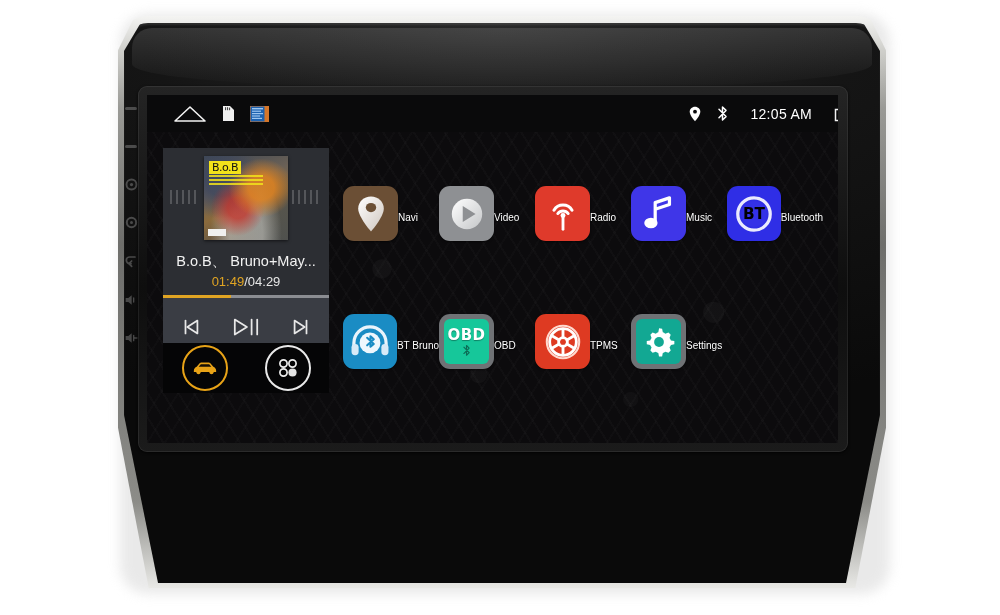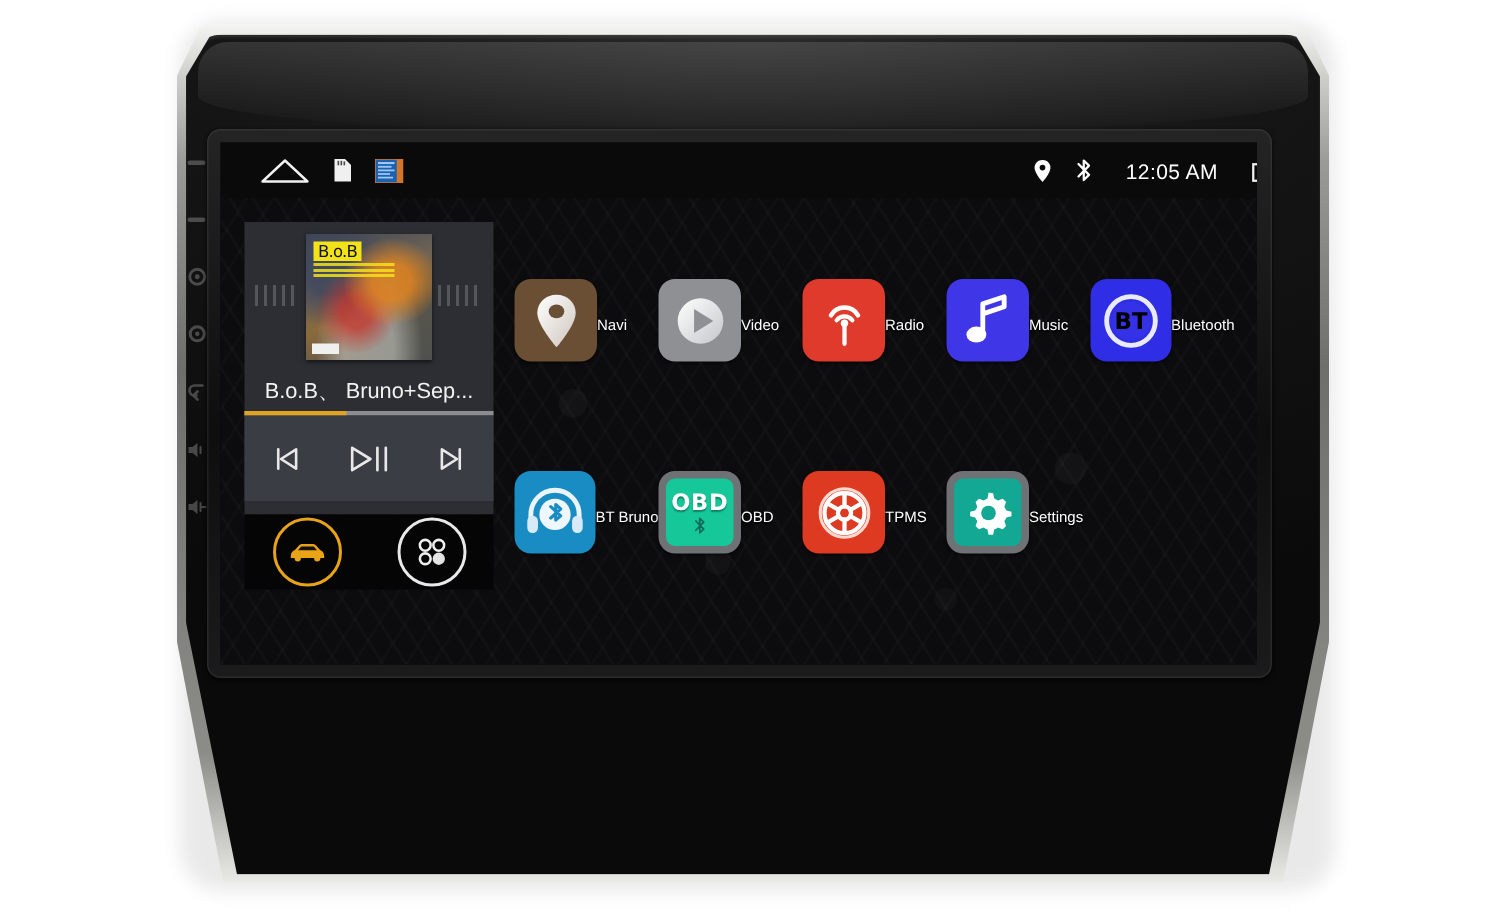--- a/index.html
+++ b/index.html
@@ -446,22 +446,25 @@
         <div class="album-wrap">
           <div class="album-side l"></div>
           <div class="album-side r"></div>
           <div class="album-art">
             <div class="album-logo">B.o.B</div>
             <div class="album-sub"></div>
             <div class="album-tag"></div>
           </div>
         </div>
 
-        <div class="track-title">B.o.B、 Bruno+Sep...</div>
-
+        <div class="track-title">B.o.B、 Bruno+May...</div>
+
+        <div class="track-time">
+          <span class="time-cur">01:49</span><span class="time-total">/</span><span class="time-total">04:29</span>
+        </div>
 
         <div class="progress">
           <div class="progress-fill" id="progress-fill" style="width: 41%; background: rgb(224, 164, 35);"></div>
         </div>
 
         <div class="transport">
           <div class="tbtn">
             <svg width="22" height="22" viewBox="0 0 24 24">
               <path d="M6 5 V19" stroke="#e8e8e8" stroke-width="1.9" stroke-linecap="round"></path>
               <path d="M19 5 L8 12 L19 19 Z" fill="none" stroke="#e8e8e8" stroke-width="1.9" stroke-linejoin="round"></path>

